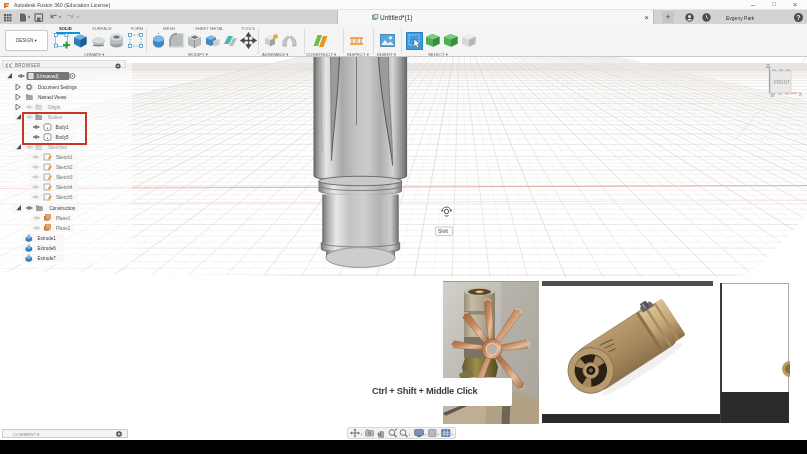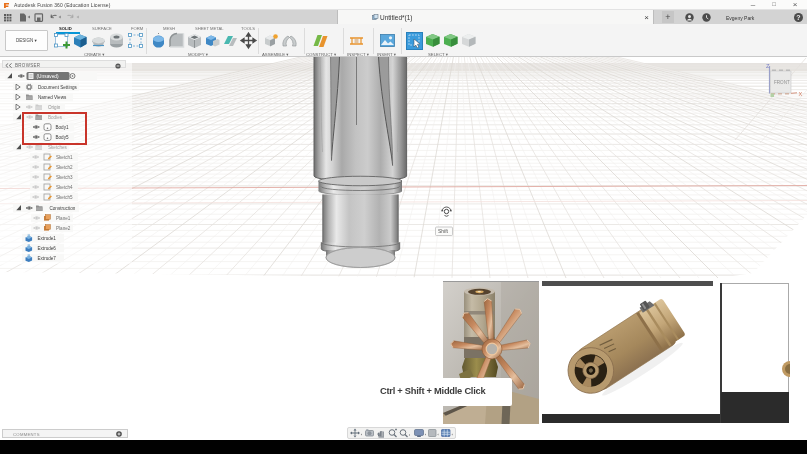--- a/index.html
+++ b/index.html
@@ -19,21 +19,21 @@
 .vsep{position:absolute;top:4px;width:1px;height:26px;background:#dcdcdc}
 .designbtn{position:absolute;left:5px;top:6px;width:43px;height:21px;background:#fdfdfd;border:1px solid #c8c8c8;border-radius:1px;font-size:4.5px;color:#444;text-align:center;line-height:20px}
 
 #viewport{left:0;top:57px;width:807px;height:383px;background:#fff;overflow:hidden}
 
 #browser{left:0;top:1px;width:132px;height:206px;background:rgba(255,255,255,0.55)}
 #bheader{position:absolute;left:2px;top:2px;width:124px;height:8px;background:#f2f2f1;border:1px solid #ddd;font-size:4.5px;color:#666}
 
 .photoframe{position:absolute}
 #ctrltext{position:absolute;left:360px;top:321px;width:152px;height:28px;background:#fff;border-radius:2px}
-#ctrltext span{position:absolute;left:20px;top:7.5px;font-size:9.3px;color:#3c3c3c;font-weight:bold;letter-spacing:-0.25px}
+#ctrltext span{position:absolute;left:12px;top:7.5px;font-size:9.3px;color:#3c3c3c;font-weight:bold;letter-spacing:-0.25px}
 
 #comments{left:2px;top:372px;width:126px;height:9px;background:#f4f4f4;border:1px solid #ccc;font-size:4.2px;color:#888}
 #navbar{left:347px;top:370px;width:109px;height:12px;background:#f2f2f1;border:1px solid #d8d8d8;border-radius:2px}
 #blackstrip{left:0;top:440px;width:807px;height:14px;background:#010101}
 </style></head><body>
 <div id="stage">
 
 <div class="abs" id="titlebar">
  <svg class="abs" style="left:3px;top:1.5px" width="7" height="7" viewBox="0 0 7 7">
         <path d="M1 6V1h5v1.6H2.8v1h2.6v1.5H2.8V6z" fill="#e8701a"></path>

